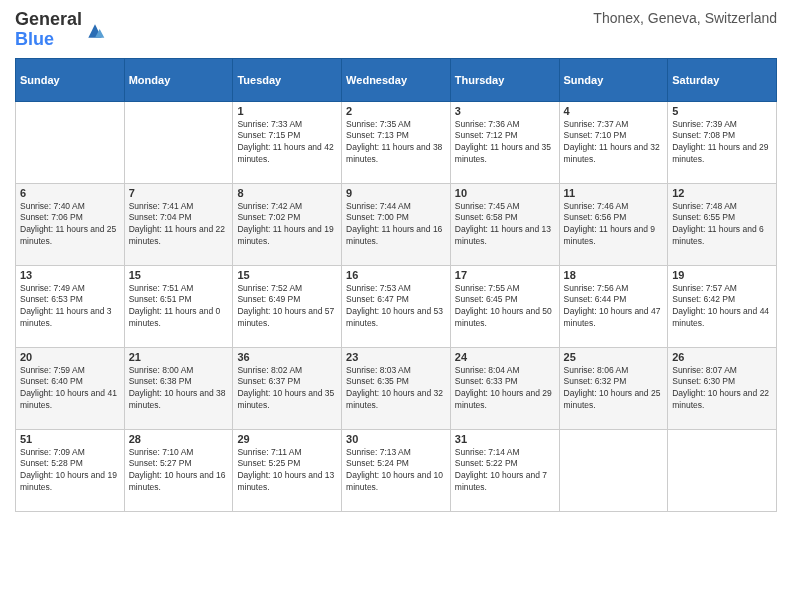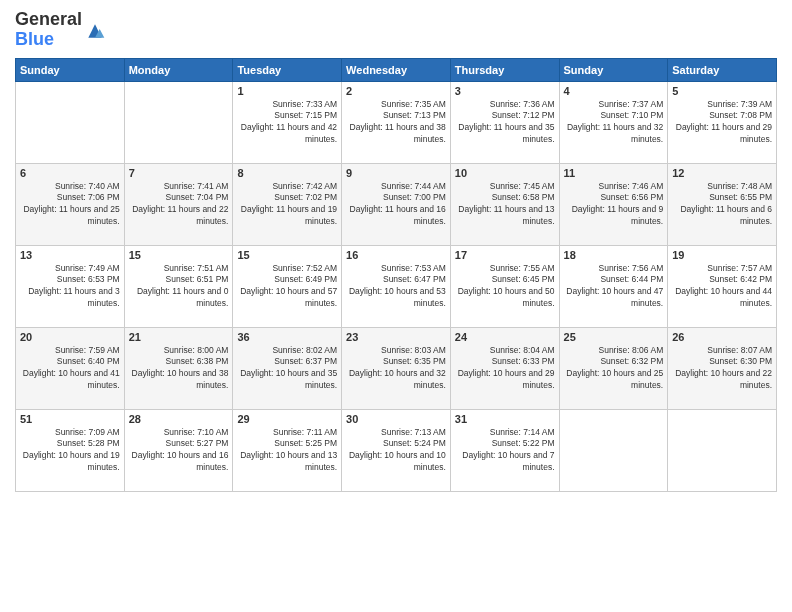--- a/index.html
+++ b/index.html
@@ -63,21 +63,21 @@
     .calendar {
       width: 100%;
       border-collapse: collapse;
       table-layout: fixed;
     }
     .calendar th {
       background-color: #2a6db5;
       color: #fff;
       font-size: 11px;
       font-weight: bold;
-      padding: 5px 4px;
+      padding: 15px 4px;
       text-align: left;
       border: 1px solid #1a5a9a;
     }
     .calendar td {
       border: 1px solid #ccc;
       vertical-align: top;
       padding: 3px 4px;
       font-size: 9px;
       color: #333;
       height: 82px;
@@ -90,21 +90,20 @@
       font-size: 11px;
       font-weight: bold;
       color: #333;
       display: block;
       margin-bottom: 2px;
     }
     .day-info {
       font-size: 8.5px;
       line-height: 1.4;
       color: #333;
-      text-align: right;
     }
     .empty-cell {
       background: #fff !important;
     }
   </style>
 </head>
 <body>
 
 <div class="page">
   <div class="header">
@@ -112,20 +111,21 @@
       <div class="logo-text">
         <span class="logo-general">General</span>
         <span class="logo-blue">Blue</span>
       </div>
       <svg class="logo-icon" viewBox="0 0 30 30">
         <polygon points="5,25 15,5 25,25" fill="#2a6db5"></polygon>
         <polygon points="15,25 22,12 29,25" fill="#5a9fd4"></polygon>
       </svg>
     </div>
     <div class="title-section">
+      <div class="location">Thonex, Geneva, Switzerland</div>
     </div>
   </div>
 
   <table class="calendar">
     <thead>
       <tr>
       <th>Sunday</th>
           <th>Monday</th>
           <th>Tuesday</th>
           <th>Wednesday</th>

